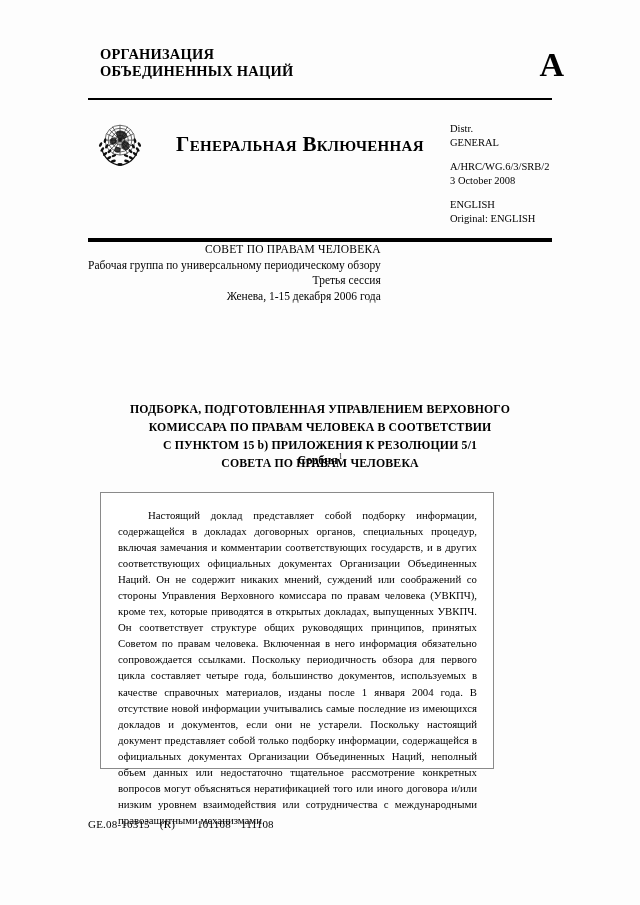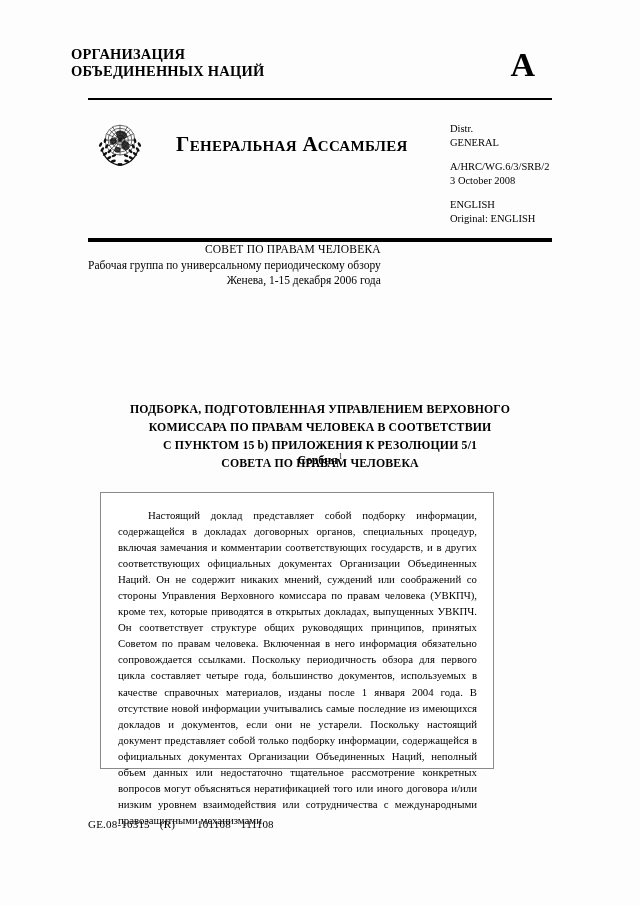--- a/index.html
+++ b/index.html
@@ -17,21 +17,21 @@
   }
   .page {
     position: absolute;
     inset: 0;
     background: #fdfdfd;
   }
 
   
   .masthead {
     position: absolute;
-    left: 71px;
+    left: 100px;
     top: 46px;
     width: 464px;
   }
   .org-name {
     font-family: "Liberation Serif", "DejaVu Serif", serif;
     font-weight: bold;
     font-size: 14.5px;
     line-height: 17px;
     letter-spacing: 0.2px;
   }
@@ -235,21 +235,21 @@
         <ellipse cx="70" cy="72" rx="4.6" ry="2.4" transform="rotate(28 70 72)"></ellipse>
         <ellipse cx="62" cy="78" rx="4.6" ry="2.4" transform="rotate(16 62 78)"></ellipse>
         <ellipse cx="77" cy="41" rx="4.4" ry="2.3" transform="rotate(74 77 41)"></ellipse>
         <ellipse cx="74" cy="51" rx="4.4" ry="2.3" transform="rotate(58 74 51)"></ellipse>
         <ellipse cx="69" cy="60" rx="4.4" ry="2.3" transform="rotate(42 69 60)"></ellipse>
         <ellipse cx="61" cy="68" rx="4.4" ry="2.3" transform="rotate(24 61 68)"></ellipse>
         <ellipse cx="50" cy="84" rx="5" ry="2.5"></ellipse>
       </g>
     </svg>
 
-    <div class="ga-title">Генеральная Ассамблея</div>
+    <div class="ga-title">Генеральная Включенная</div>
 
     <div class="distr-block">
       <div class="grp">
         <div>Distr.</div>
         <div>GENERAL</div>
       </div>
       <div class="grp">
         <div>A/HRC/WG.6/3/SRB/2</div>
         <div>3 October 2008</div>
       </div>
@@ -258,20 +258,21 @@
         <div>Original:  ENGLISH</div>
       </div>
     </div>
   </div>
 
   <div class="rule-thick"></div>
 
   <div class="council">
     <div class="caps">СОВЕТ ПО ПРАВАМ ЧЕЛОВЕКА</div>
     <div>Рабочая группа по универсальному периодическому обзору</div>
+    <div>Третья сессия</div>
     <div>Женева, 1-15 декабря 2006 года</div>
   </div>
 
   <div class="doc-title">
     <div>ПОДБОРКА, ПОДГОТОВЛЕННАЯ УПРАВЛЕНИЕМ ВЕРХОВНОГО</div>
     <div>КОМИССАРА ПО ПРАВАМ ЧЕЛОВЕКА В СООТВЕТСТВИИ</div>
     <div>С ПУНКТОМ 15 b) ПРИЛОЖЕНИЯ К РЕЗОЛЮЦИИ 5/1</div>
     <div>СОВЕТА ПО ПРАВАМ ЧЕЛОВЕКА</div>
   </div>
 

